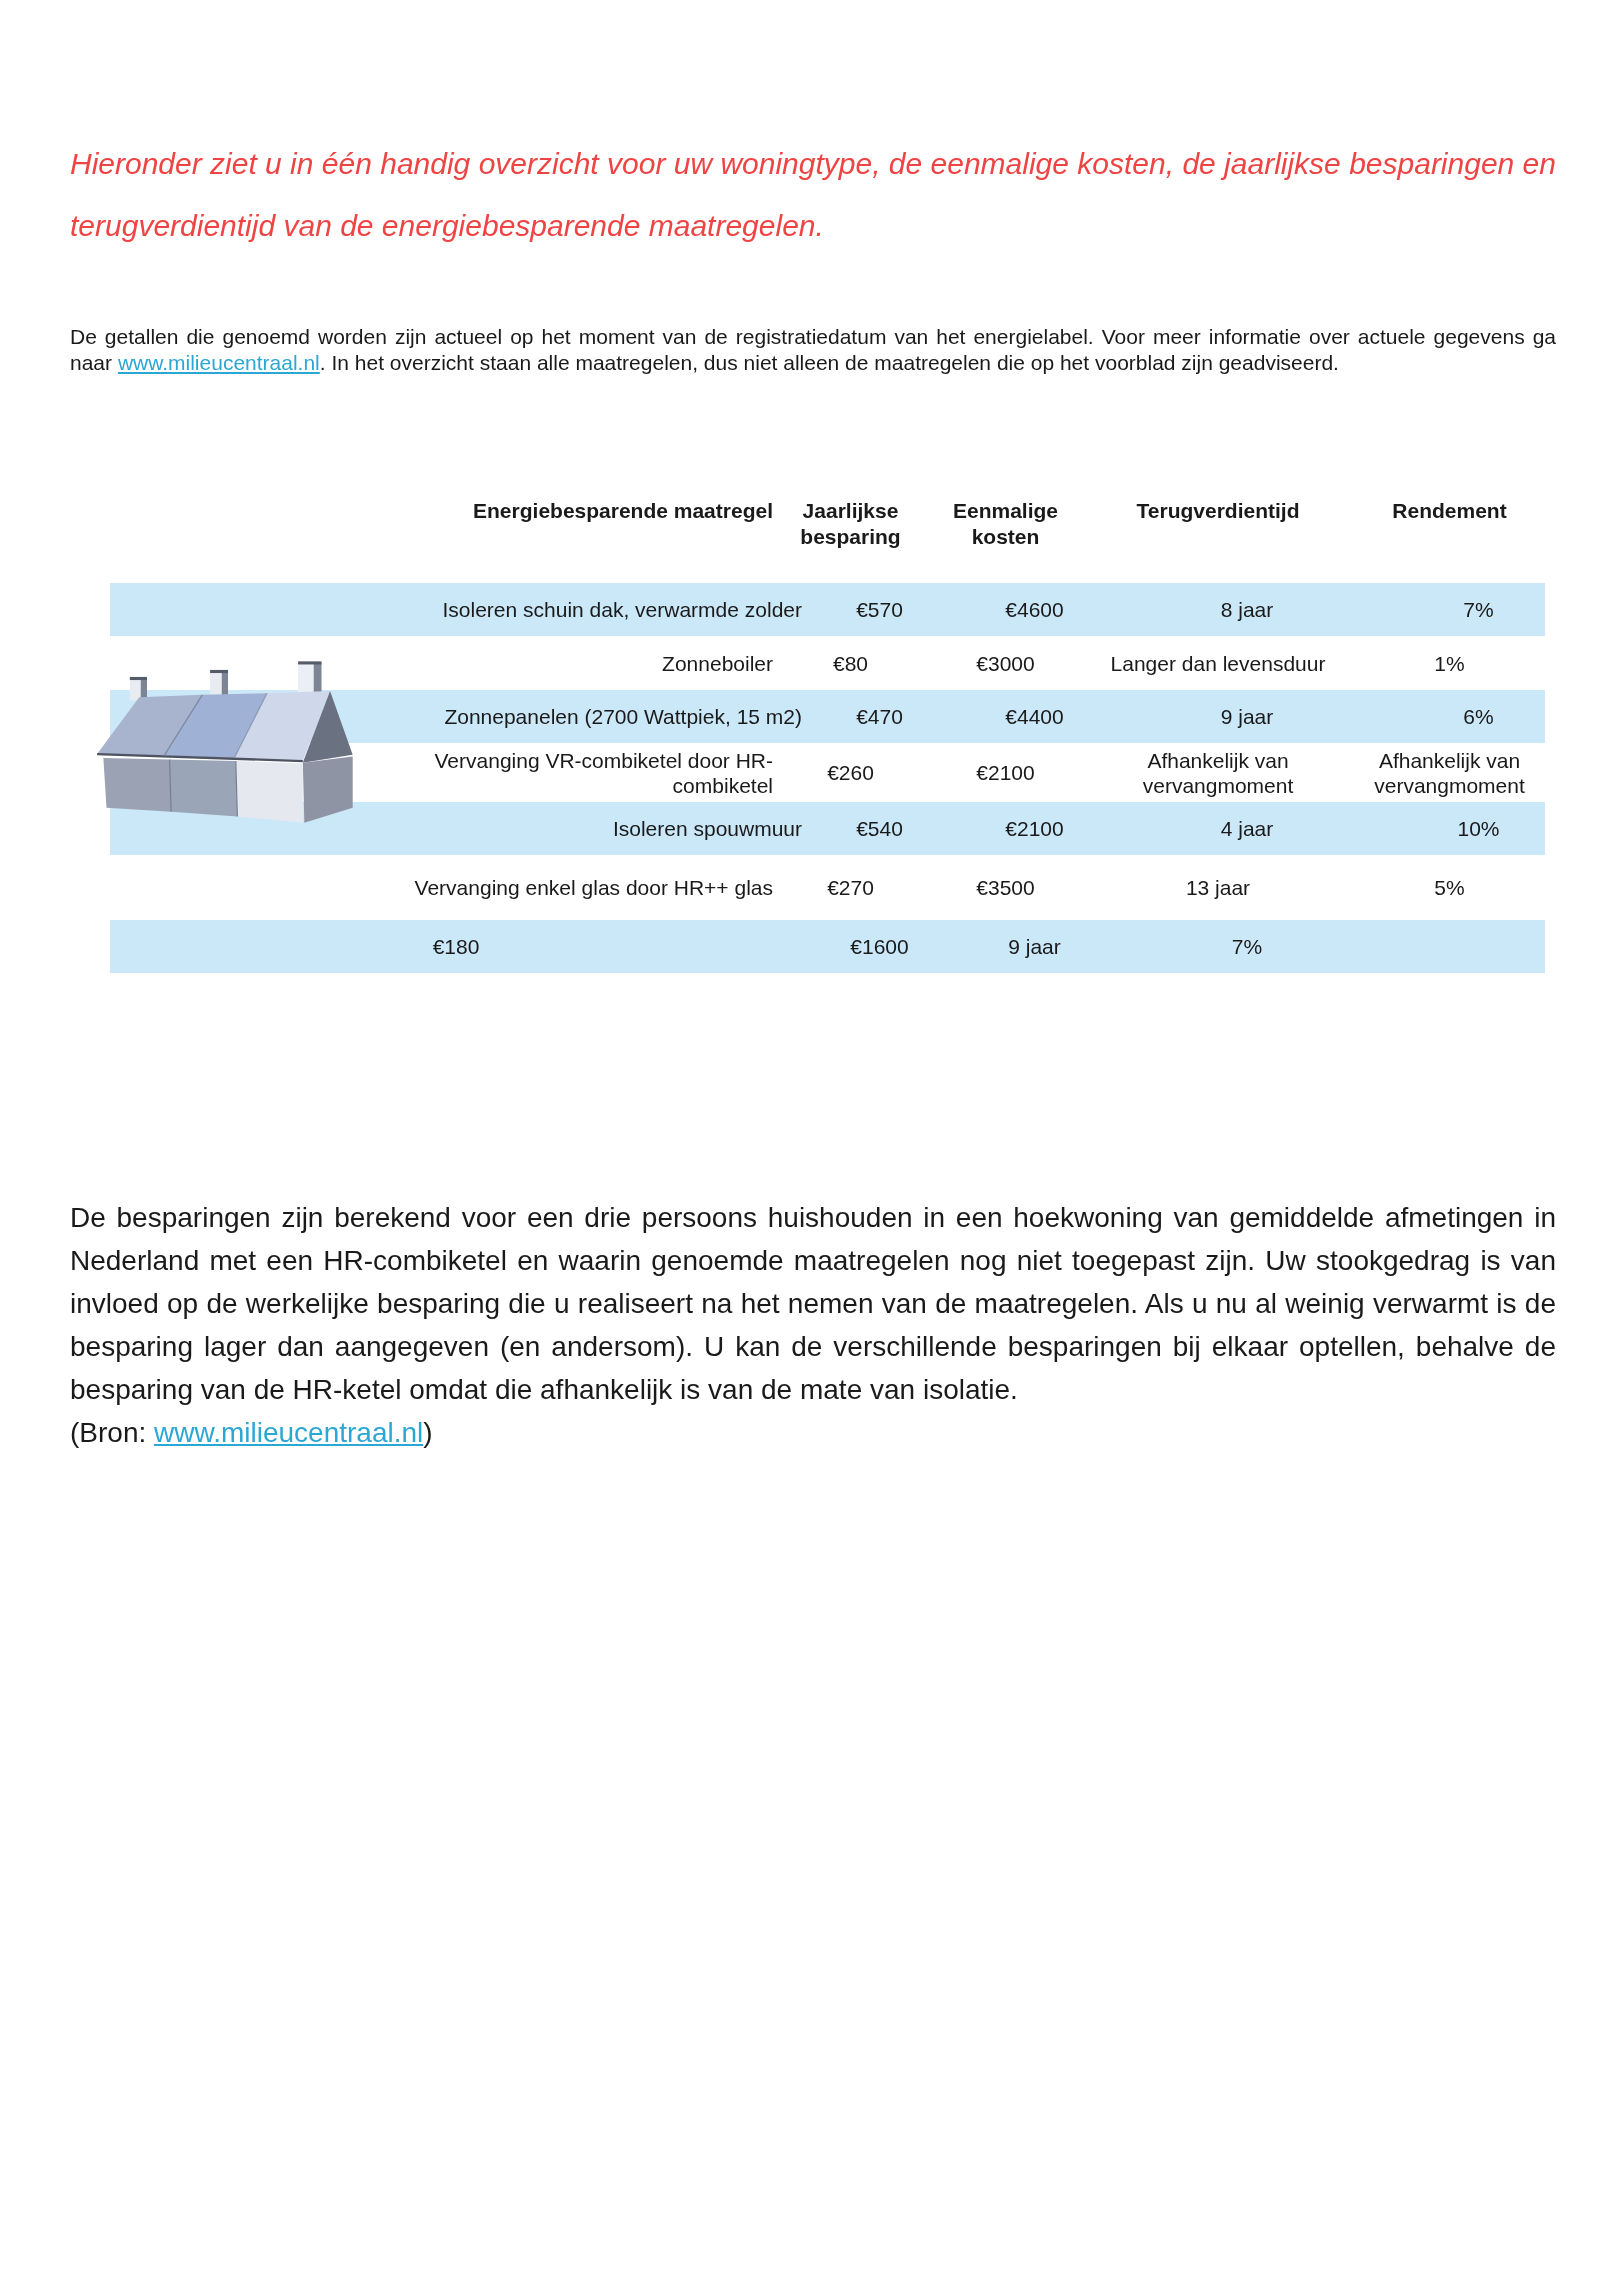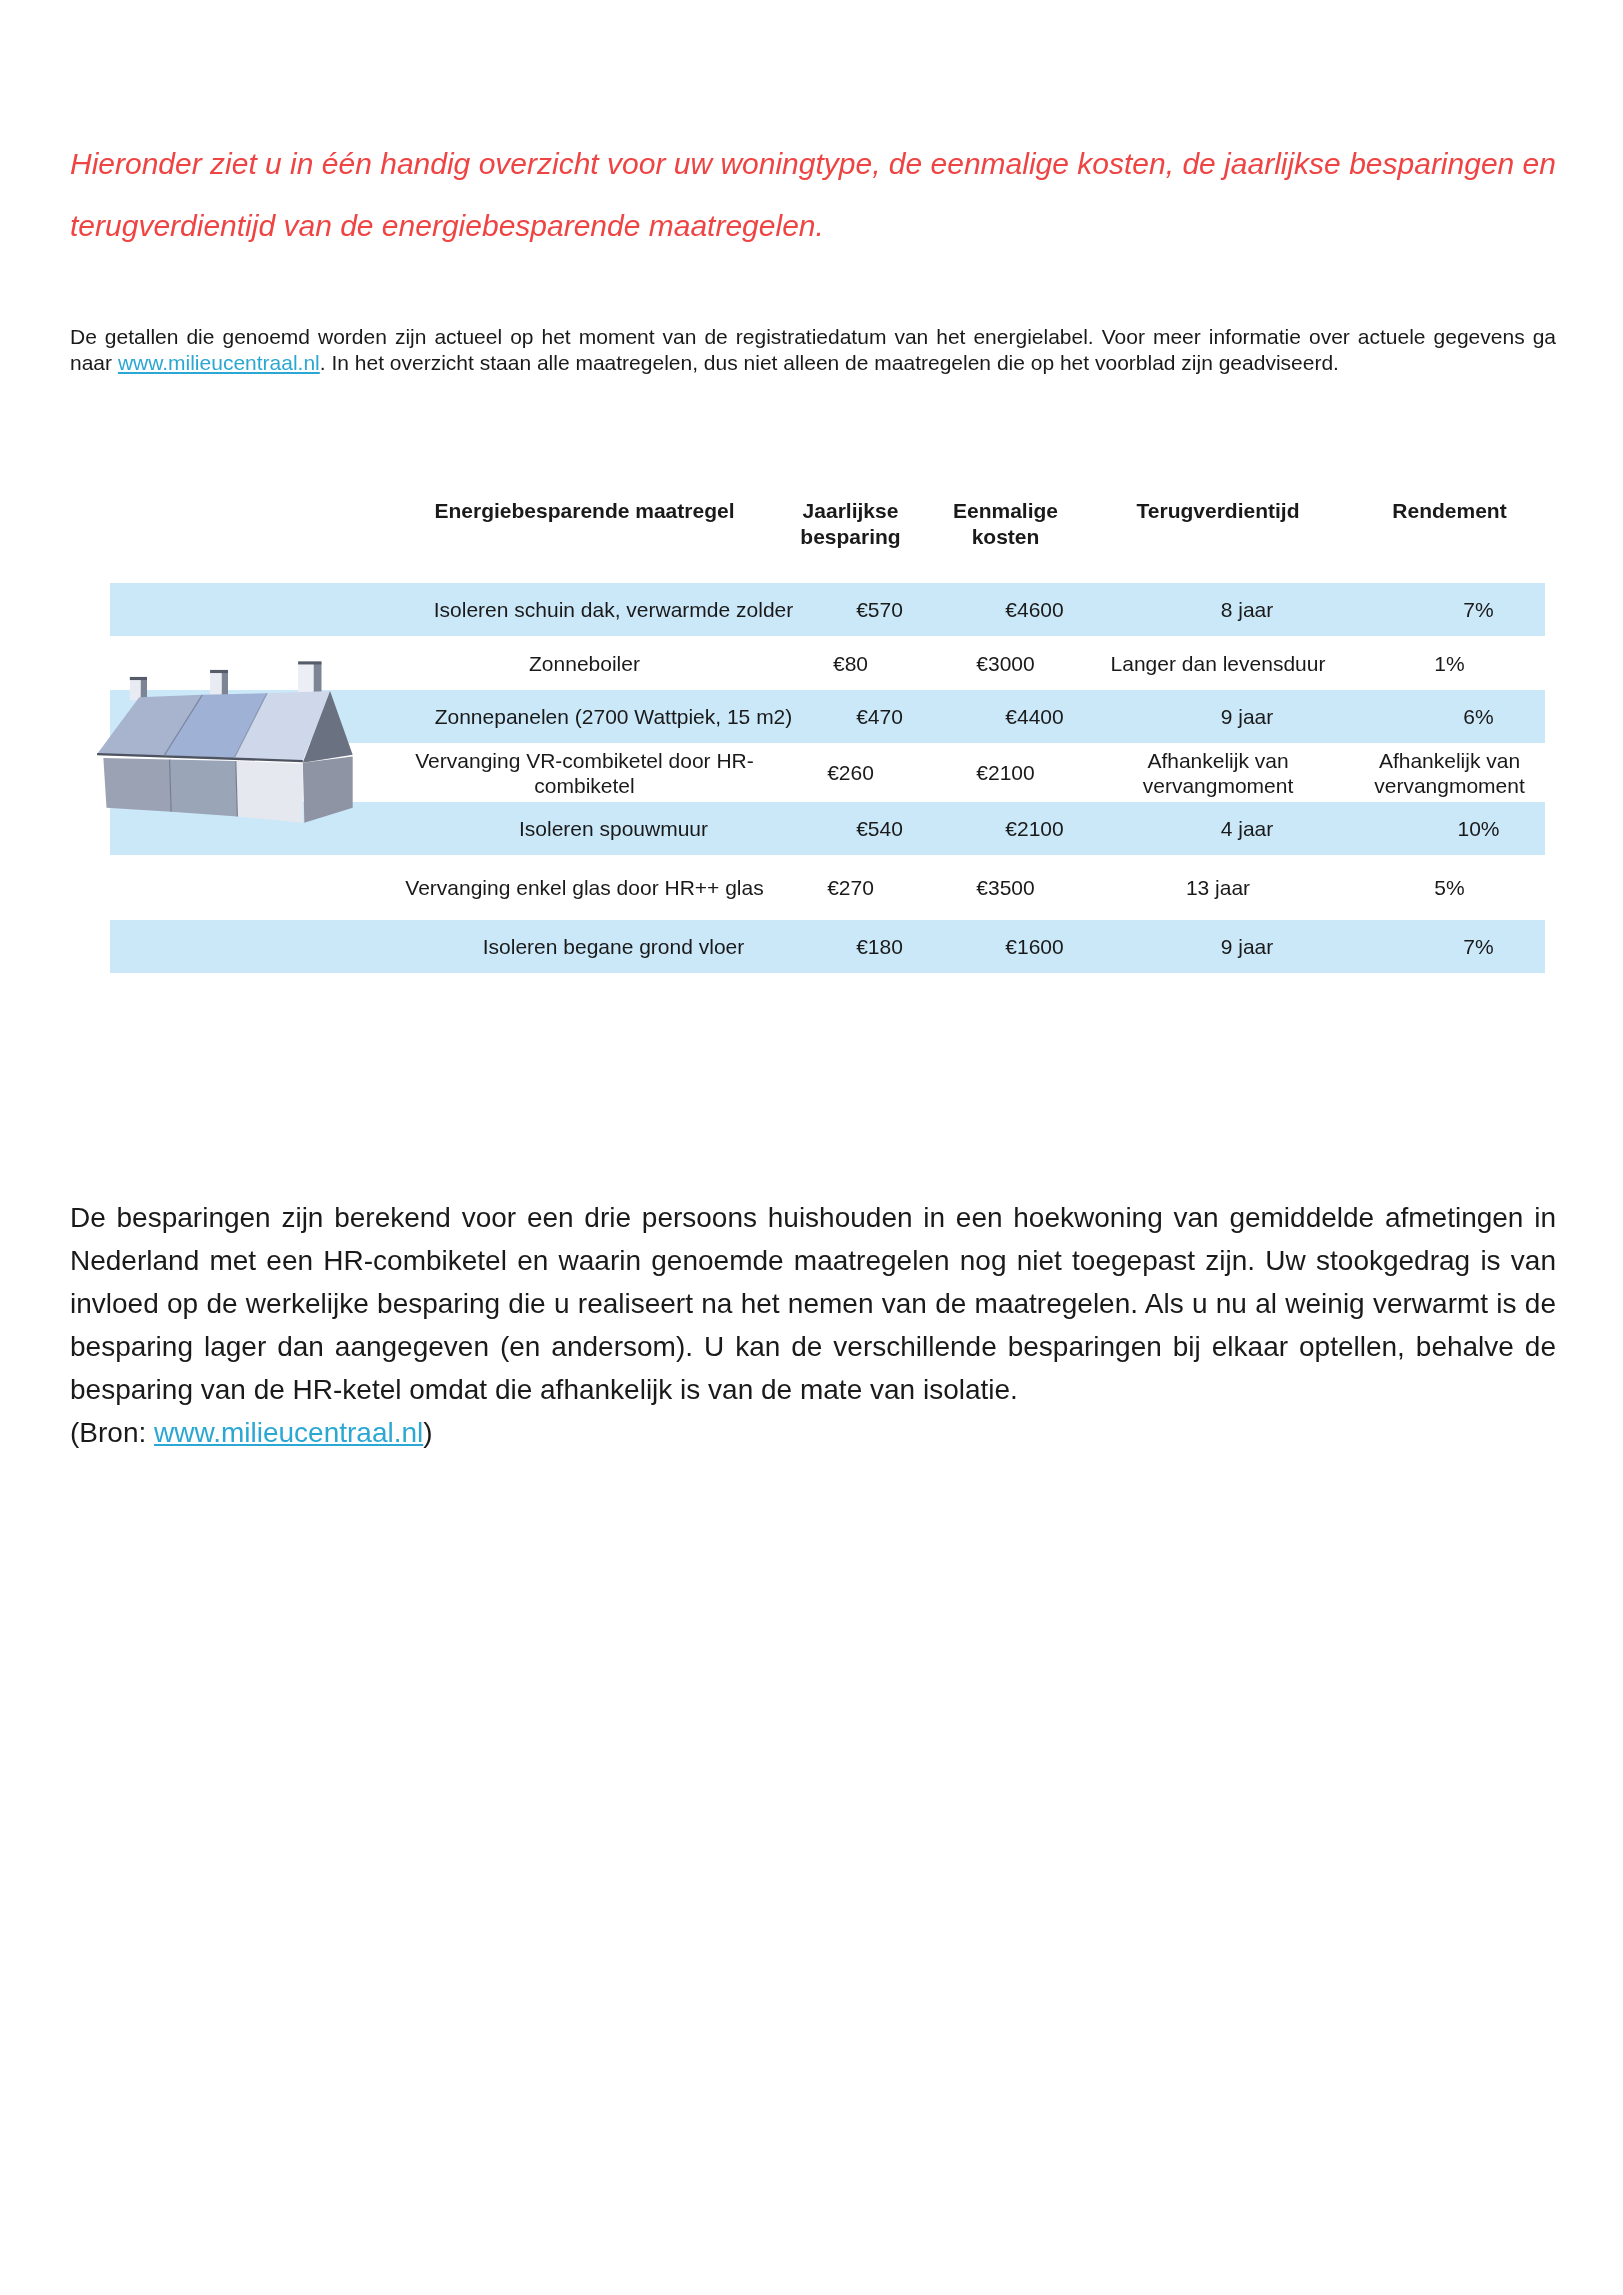--- a/index.html
+++ b/index.html
@@ -27,21 +27,21 @@
   }
   a.doclink{color:#2ba7d3;text-decoration:underline;cursor:pointer;}
   
   .measures-table{position:absolute;left:81px;top:498px;width:1464px;}
   .thead,.trow{
     display:grid;
     grid-template-columns:692px 155px 155px 270px 193px;
   }
   .thead{align-items:start;height:85px;font-weight:bold;font-size:21px;line-height:26px;}
   .trow{align-items:center;font-size:21px;line-height:25px;}
-  .c-measure{text-align:center;padding-left:315px;}
+  .c-measure{text-align:right;padding-left:315px;}
   .c-num,.c-mid{text-align:center;}
   .c-mid span,.c-num span{display:inline-block;}
   .c-payback span{max-width:224px;}
   .c-yield span{max-width:185px;}
   .row-blue{background:#cbe8f9;margin-left:29px;}
   .row-white{background:#ffffff;}
   .h1r{height:53px;} .h2r{height:54px;} .h3r{height:53px;}
   .h4r{height:59px;} .h5r{height:53px;} .h6r{height:65px;} .h7r{height:53px;}
   
   .house{position:absolute;left:94px;top:661px;width:261px;height:176px;}
@@ -113,21 +113,20 @@
 
     <div class="trow row-white h6r">
       <div class="c-measure">Vervanging enkel glas door HR++ glas</div>
       <div class="c-num">€270</div>
       <div class="c-num">€3500</div>
       <div class="c-mid c-payback"><span>13 jaar</span></div>
       <div class="c-mid c-yield"><span>5%</span></div>
     </div>
 
     <div class="trow row-blue h7r">
-      <div class="c-measure">Isoleren begane grond vloer</div>
       <div class="c-num">€180</div>
       <div class="c-num">€1600</div>
       <div class="c-mid c-payback"><span>9 jaar</span></div>
       <div class="c-mid c-yield"><span>7%</span></div>
     </div>
   </div>
 
   <svg class="house" viewBox="0 0 335 225" xmlns="http://www.w3.org/2000/svg" aria-hidden="true">
 
     <g>

